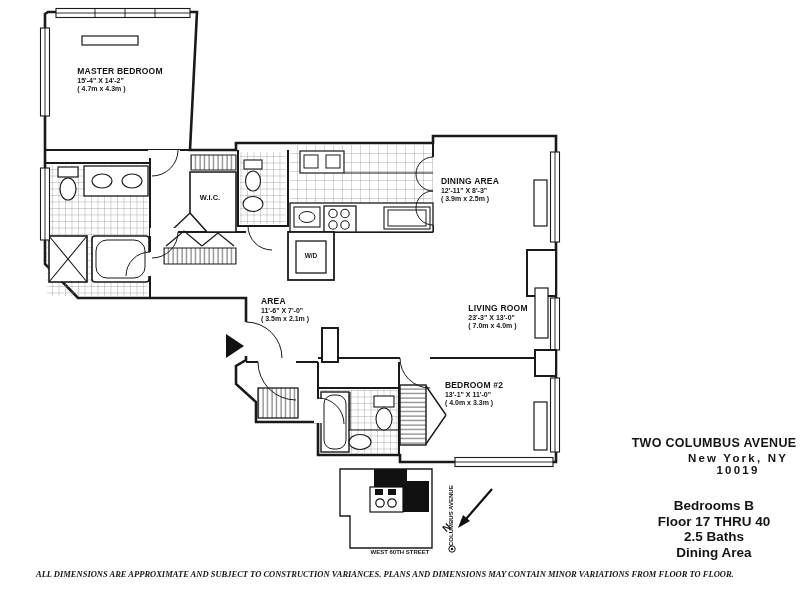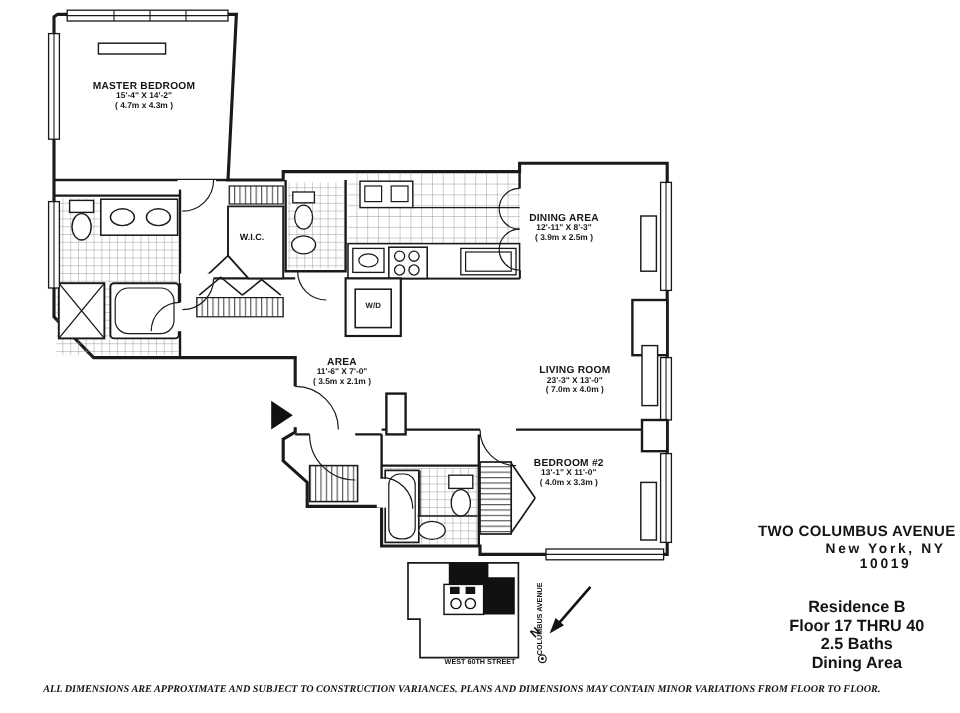--- a/index.html
+++ b/index.html
@@ -1,19 +1,19 @@
 <!DOCTYPE html>
 <html><head>
 <meta charset="utf-8">
 <style>
   html,body{margin:0;padding:0;background:#ffffff;}
   .stage{position:relative;width:800px;height:594px;background:#fff;overflow:hidden;
          font-family:"Liberation Sans",sans-serif;color:#141414;}
   svg{position:absolute;left:0;top:0;}
-  .room-label{position:absolute;text-align:center;transform:translateX(-50%);line-height:1.25;white-space:nowrap;}
+  .room-label{position:absolute;text-align:left;transform:translateX(-50%);line-height:1.25;white-space:nowrap;}
   .room-label .rname{font-size:8.5px;font-weight:bold;letter-spacing:.2px;}
   .room-label .rdim{font-size:7px;font-weight:bold;}
   .small-label{position:absolute;font-weight:bold;transform:translateX(-50%);white-space:nowrap;text-align:center;}
   .info{position:absolute;left:628px;top:436px;font-weight:bold;text-align:center;}
   .info .bldg{font-size:12.5px;letter-spacing:.3px;}
   .info .city{font-size:11.5px;letter-spacing:2.2px;margin-top:2px;padding-left:48px;}
   .info .facts{margin-top:22px;font-size:13.5px;line-height:15.5px;}
   .disclaimer{position:absolute;left:36px;top:569px;width:600px;white-space:nowrap;
               font-family:"Liberation Serif",serif;font-style:italic;font-weight:bold;font-size:8.5px;}
   .street-label{position:absolute;left:400px;top:549px;font-size:6px;font-weight:bold;transform:translateX(-50%);white-space:nowrap;}
@@ -198,21 +198,21 @@
   <div class="room-label" style="left:470px;top:176px;">
     <div class="rname">DINING AREA</div>
     <div class="rdim">12'-11" X 8'-3"</div>
     <div class="rdim">( 3.9m x 2.5m )</div>
   </div>
   <div class="room-label" style="left:285px;top:296px;">
     <div class="rname">AREA</div>
     <div class="rdim">11'-6" X 7'-0"</div>
     <div class="rdim">( 3.5m x 2.1m )</div>
   </div>
-  <div class="room-label" style="left:479px;top:303px;">
+  <div class="room-label" style="left:498px;top:303px;">
     <div class="rname">LIVING ROOM</div>
     <div class="rdim">23'-3" X 13'-0"</div>
     <div class="rdim">( 7.0m x 4.0m )</div>
   </div>
   <div class="room-label" style="left:474px;top:380px;">
     <div class="rname">BEDROOM #2</div>
     <div class="rdim">13'-1" X 11'-0"</div>
     <div class="rdim">( 4.0m x 3.3m )</div>
   </div>
 
@@ -220,21 +220,21 @@
   <div class="small-label" style="left:311px;top:252px;font-size:6.5px;">W/D</div>
 
   <div class="street-label">WEST 60TH STREET</div>
   <div class="avenue-label">COLUMBUS AVENUE</div>
   <div class="north-label">N</div>
 
   <div class="info">
     <div class="bldg">TWO COLUMBUS AVENUE</div>
     <div class="city">New York, NY 10019</div>
     <div class="facts">
-      <div>Residence B</div>
+      <div>Bedrooms B</div>
       <div>Floor 17 THRU 40</div>
       <div>2.5 Baths</div>
       <div>Dining Area</div>
     </div>
   </div>
 
   <div class="disclaimer">ALL DIMENSIONS ARE APPROXIMATE AND SUBJECT TO CONSTRUCTION VARIANCES.  PLANS AND DIMENSIONS MAY CONTAIN MINOR VARIATIONS FROM FLOOR TO FLOOR.</div>
 
 </div>
 

